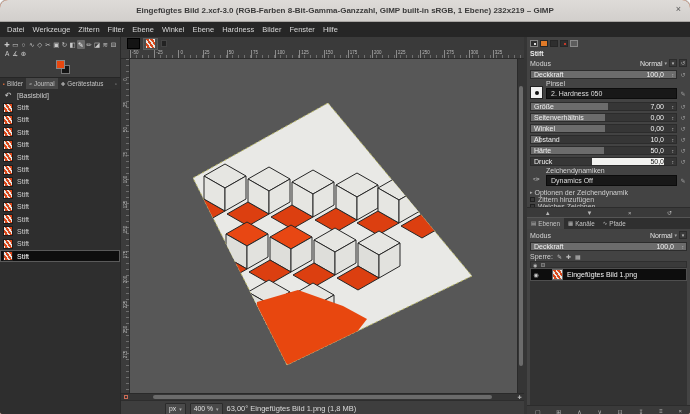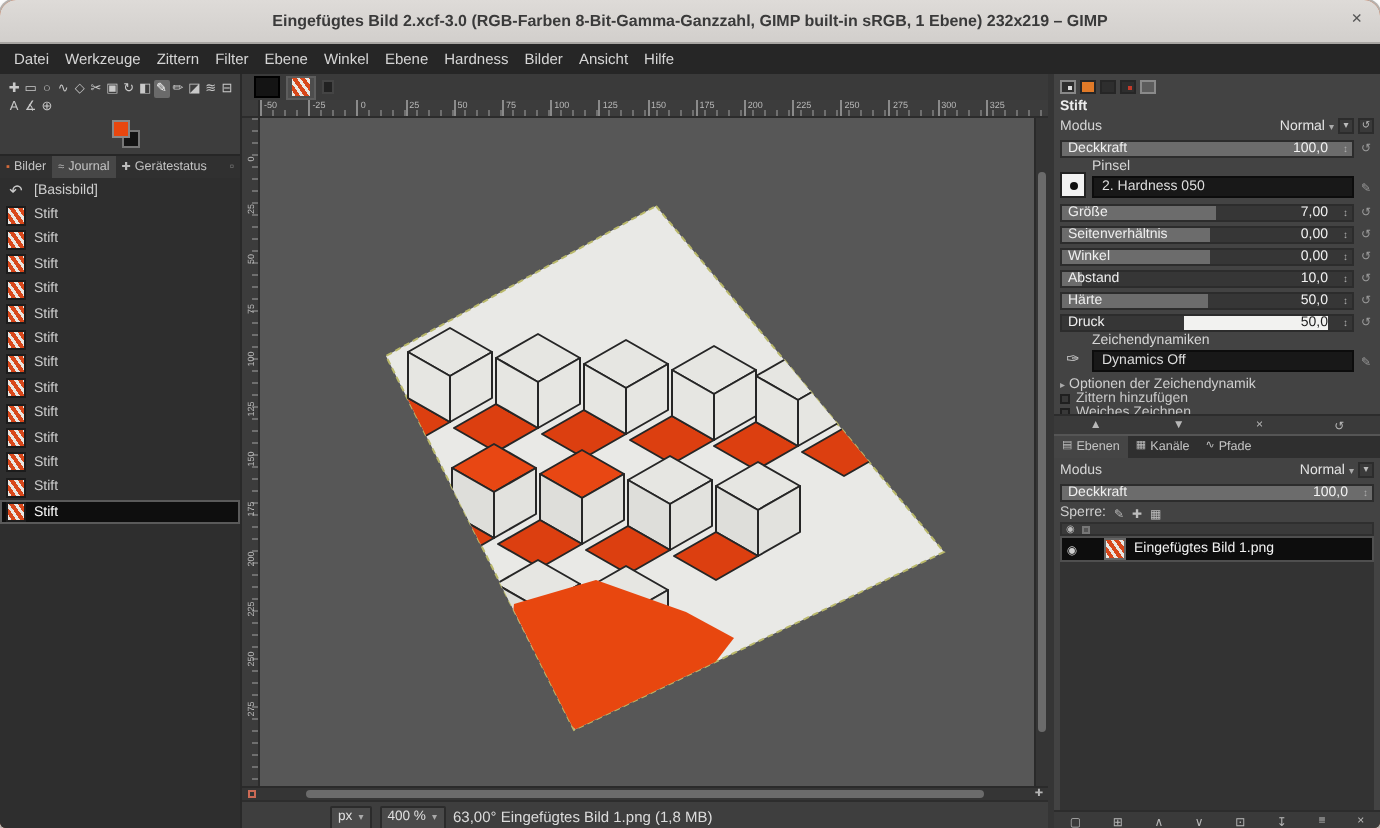--- a/index.html
+++ b/index.html
@@ -148,21 +148,21 @@
 
   <span class="menu-item">Datei</span>
       <span class="menu-item">Werkzeuge</span>
       <span class="menu-item">Zittern</span>
       <span class="menu-item">Filter</span>
       <span class="menu-item">Ebene</span>
       <span class="menu-item">Winkel</span>
       <span class="menu-item">Ebene</span>
       <span class="menu-item">Hardness</span>
       <span class="menu-item">Bilder</span>
-      <span class="menu-item">Ansicht</span>
+      <span class="menu-item">Fenster</span>
       <span class="menu-item">Hilfe</span>
     </div>
 
   <div class="main">
 
     <div class="left-dock">
       <div class="toolbox">
         <div class="tool-row">
 
         <span class="tool-cell">✚</span>

